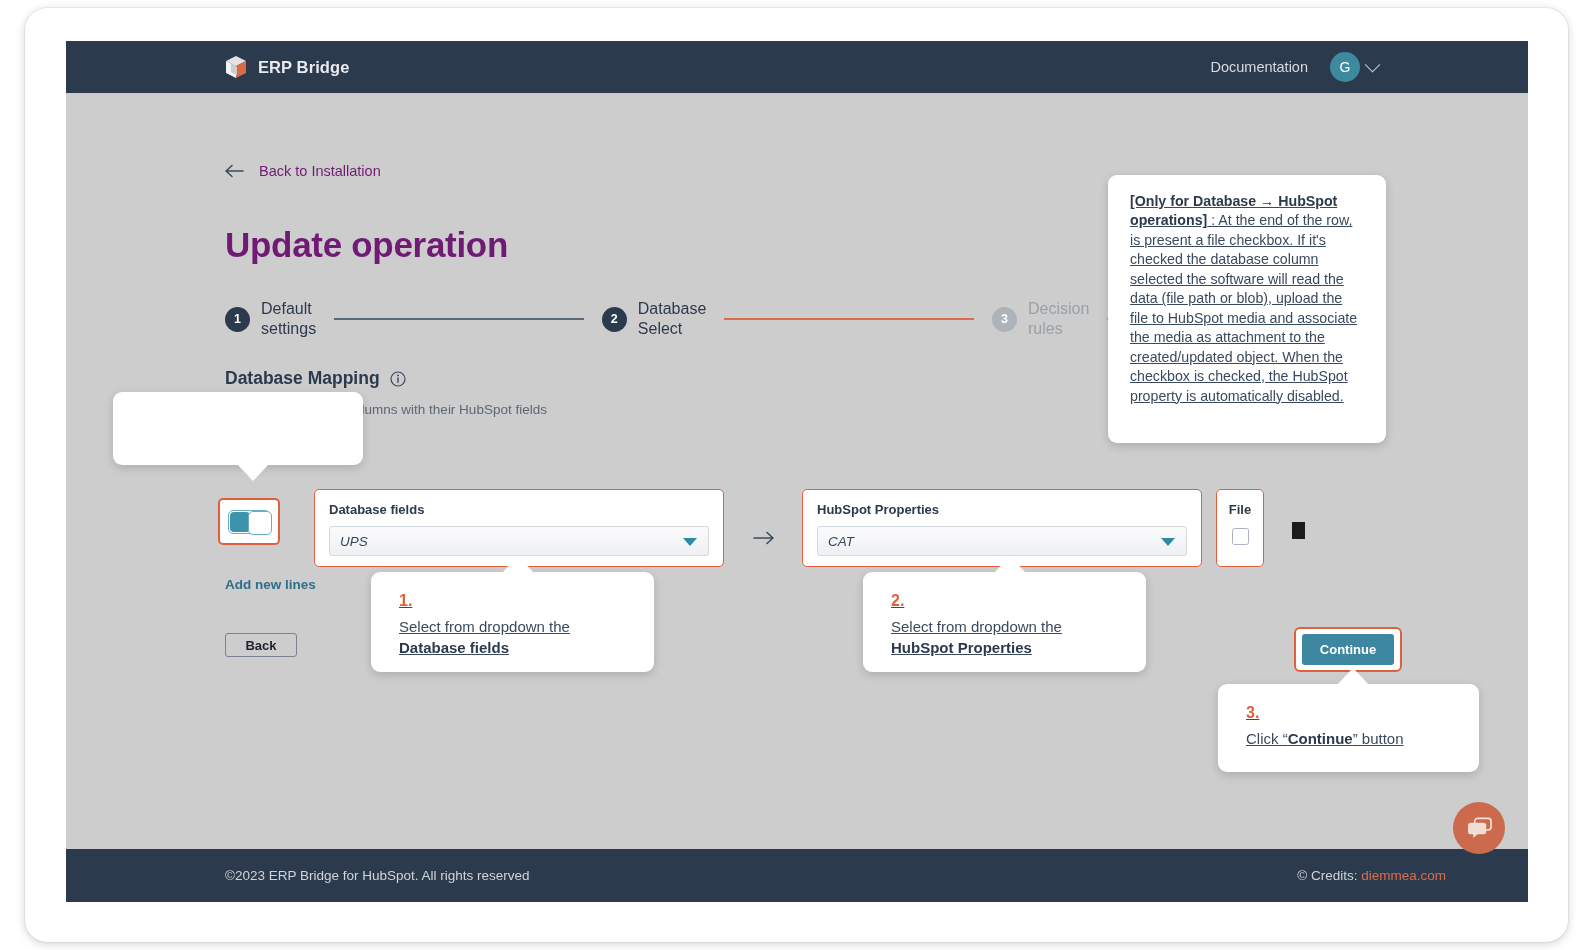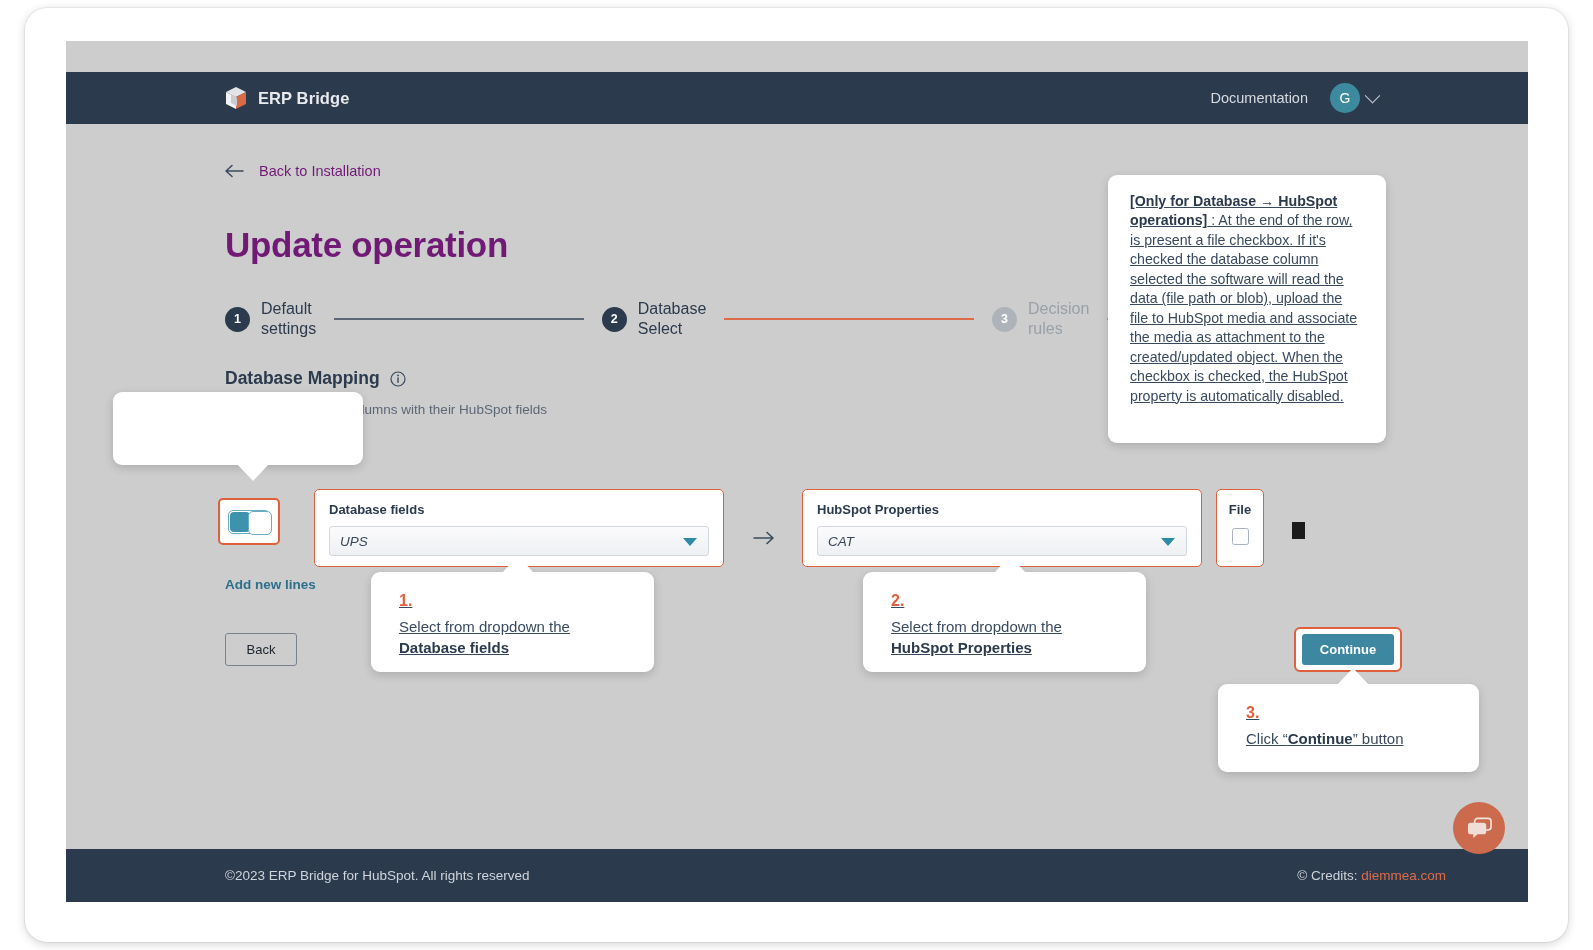--- a/index.html
+++ b/index.html
@@ -37,21 +37,20 @@
 
   
   #topnav {
     position: absolute;
     left: 0; top: 0;
     width: 1462px;
     height: 52px;
     background: #2c3a4d;
     display: flex;
     align-items: center;
-    margin-top: 31px;
   }
   .brand {
     display: flex;
     align-items: center;
     gap: 11px;
     margin-left: 159px;
   }
   .brand-logo { width: 22px; height: 24px; display: block; }
   .brand-name {
     color: #e8eaee;
@@ -269,27 +268,27 @@
     left: 159px; top: 484px;
     font-size: 13.5px;
     font-weight: bold;
     color: #2e6f8c;
     text-decoration: none;
   }
 
   .back-btn {
     position: absolute;
     left: 159px; top: 540px;
-    width: 72px; height: 33px;
+    width: 72px; height: 24px;
     border: 1px solid #7a8290;
     border-radius: 3px;
     background: #cdcdcd;
     font-family: "Liberation Sans", sans-serif;
     font-size: 13px;
-    font-weight: normal;
+    font-weight: bold;
     color: #20262f;
     cursor: pointer;
   }
 
   .continue-wrap {
     position: absolute;
     left: 1228px; top: 534px;
     width: 108px; height: 45px;
     border: 2px solid #e1603c;
     border-radius: 6px;

